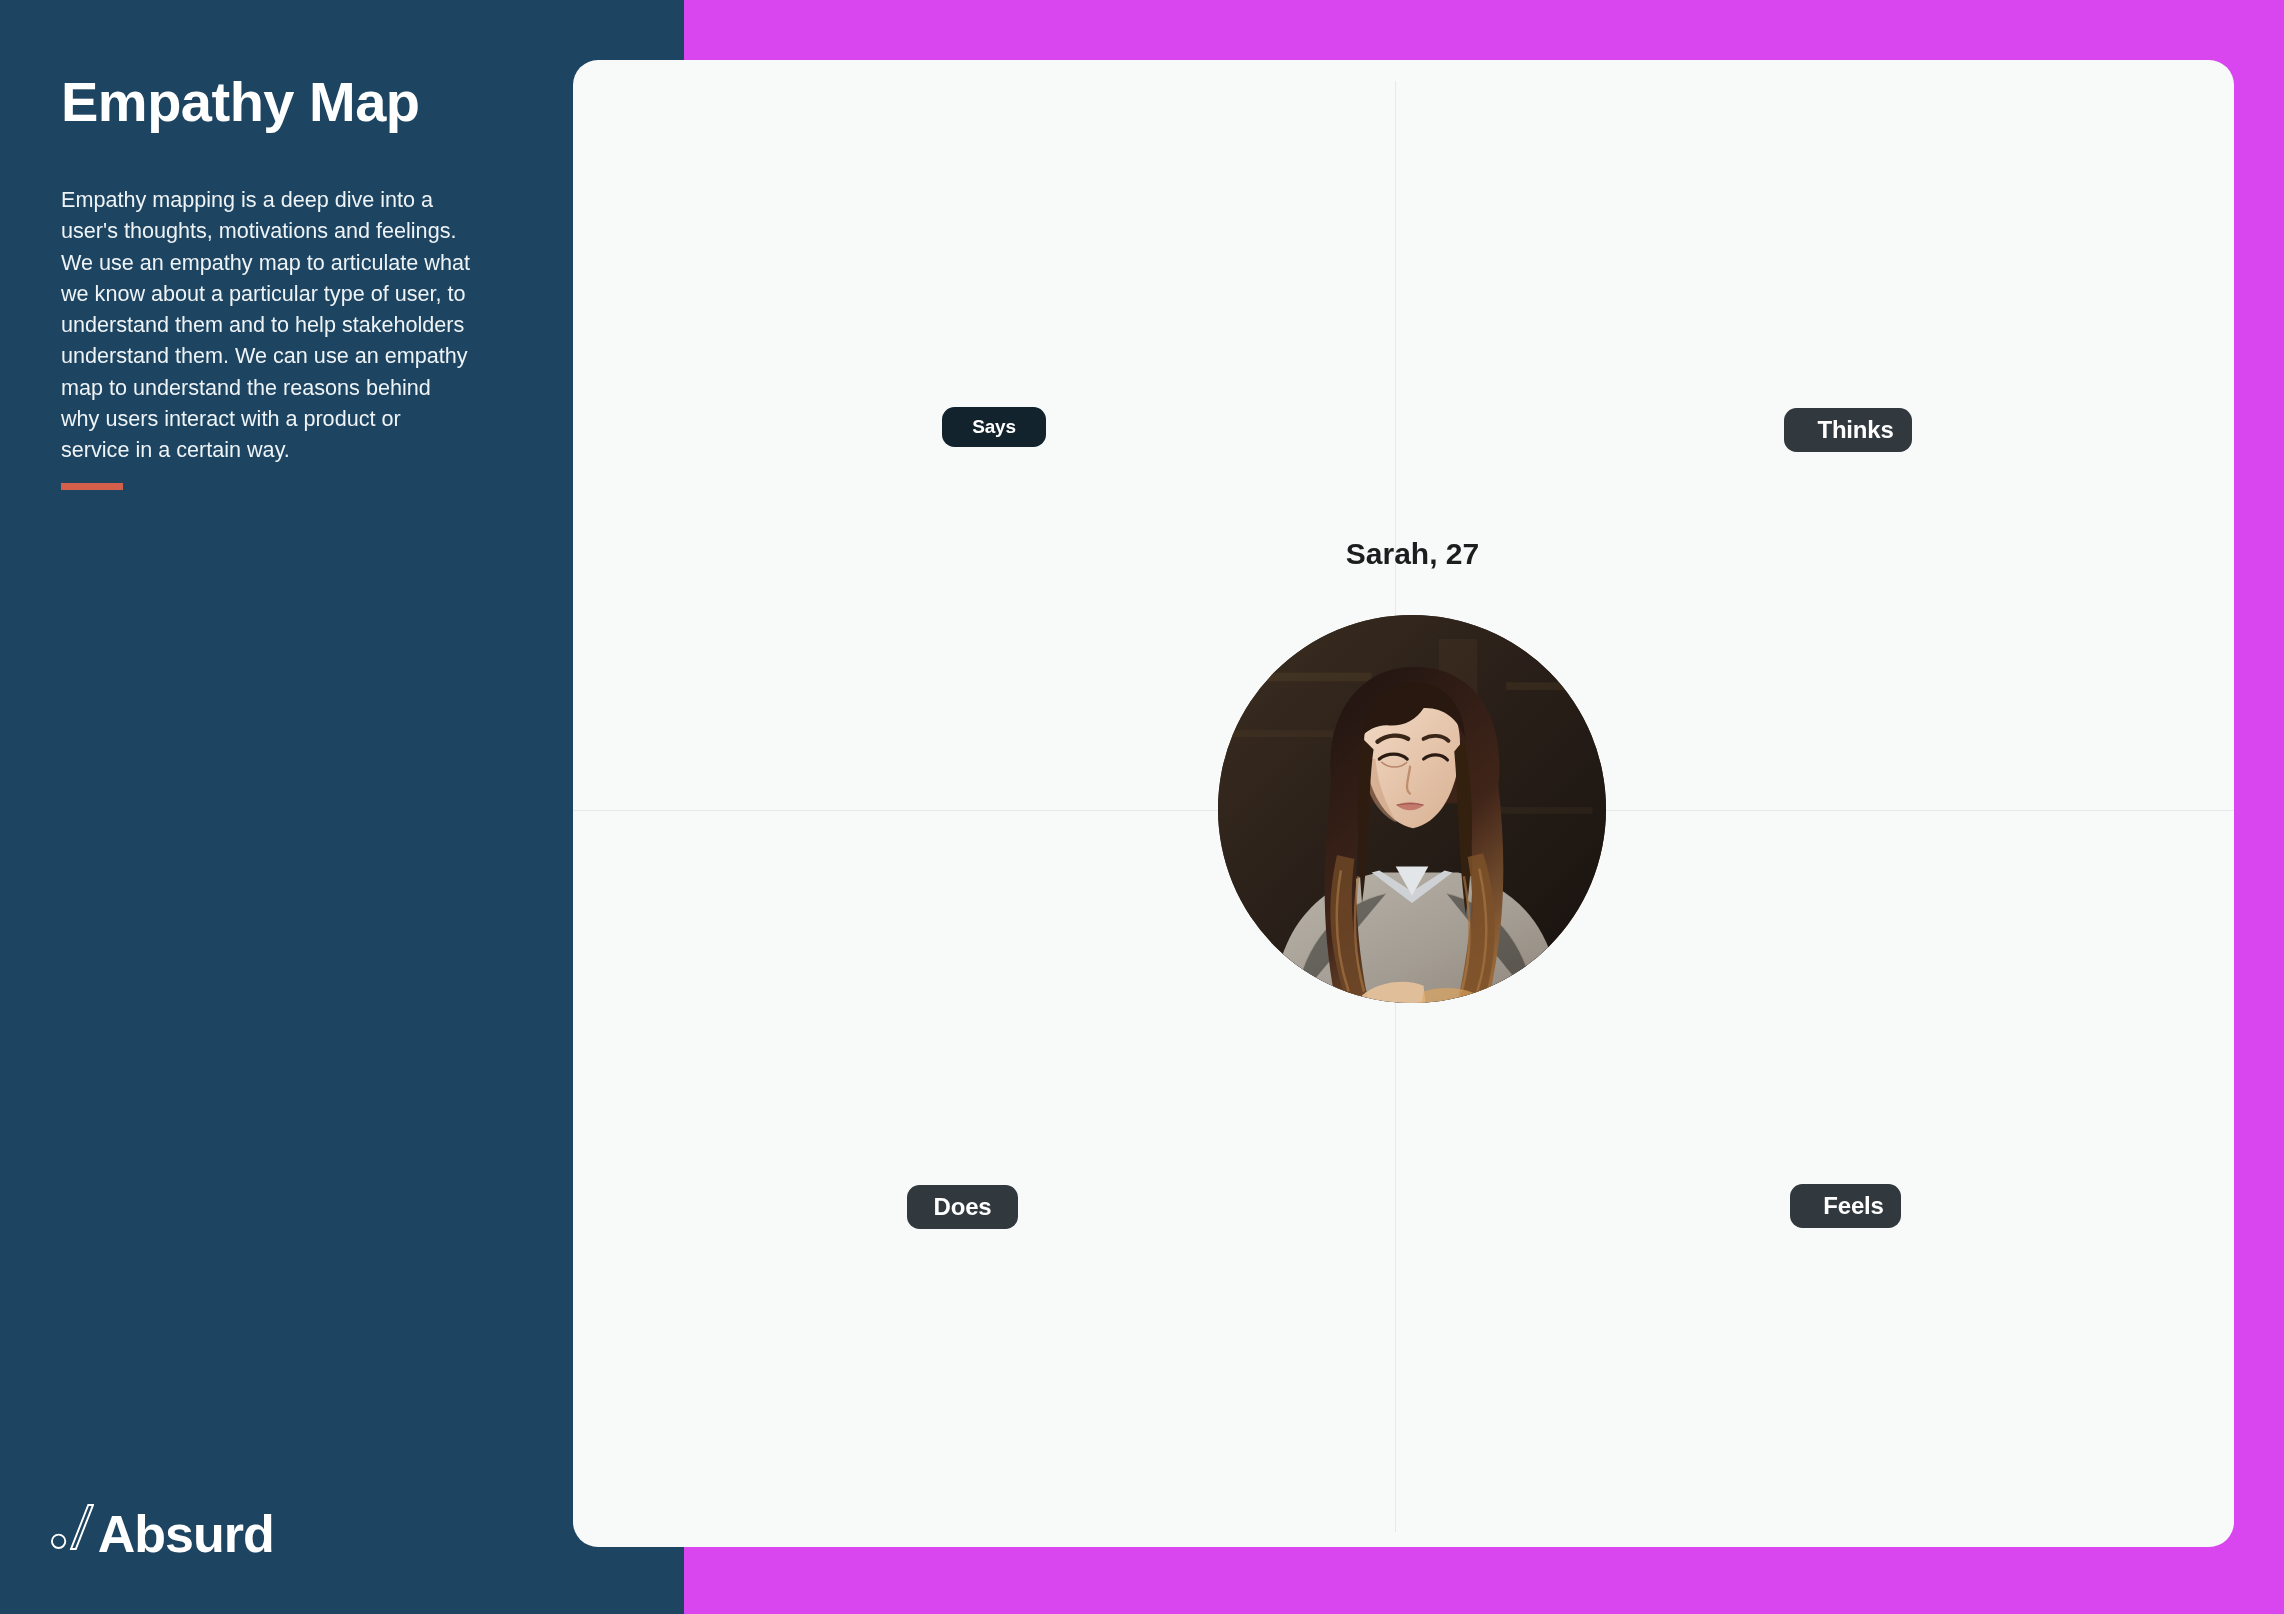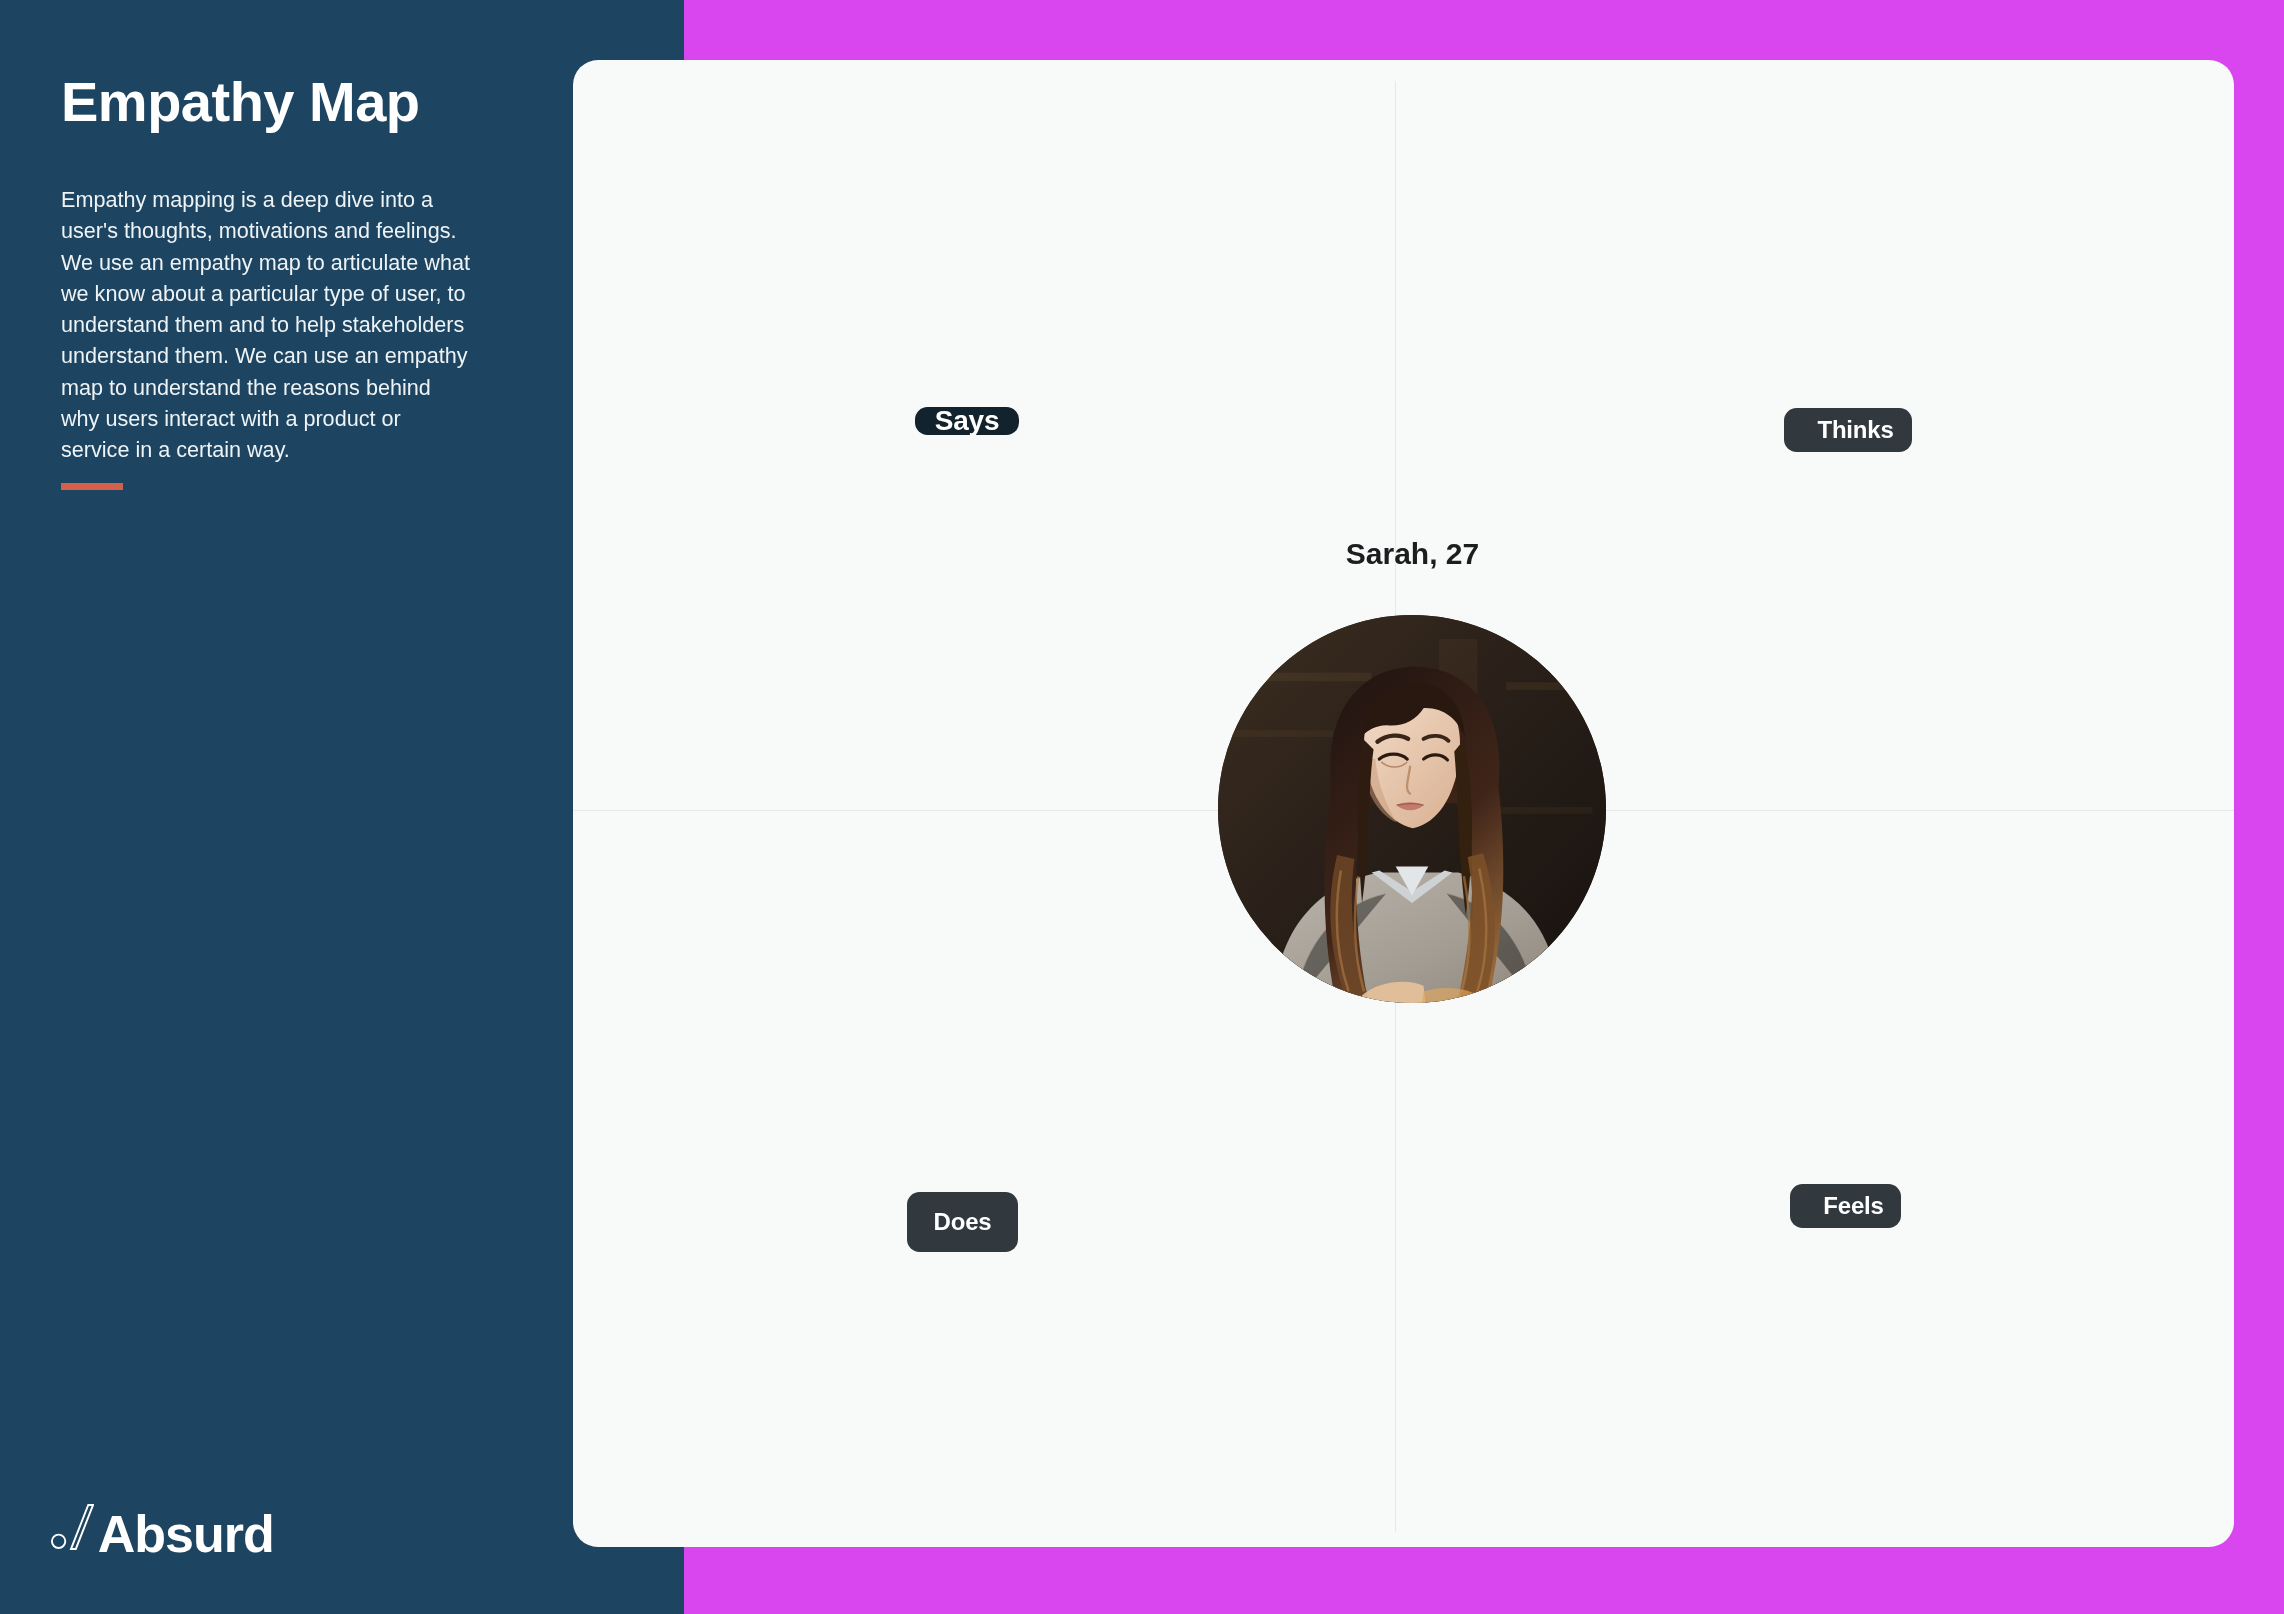--- a/index.html
+++ b/index.html
@@ -148,21 +148,21 @@
   </div>
 
   <div class="note green" style="left:665px; top:115px; width:140px; height:113px; font-size:14px;">"The catalogue of books is huge! It makes narrowing down my reads harder."</div>
 
   <div class="note green" style="left:950px; top:147px; width:140px; height:146px; font-size:14px;">"I like that there are seasonal lists, but most of them are books I would never read."</div>
 
   <div class="note green" style="left:1136px; top:334px; width:140px; height:146px; font-size:13px;">"The advanced filtering options are too time taking to apply and I still don't get the right results."</div>
 
   <div class="note green" style="left:805px; top:494px; width:146px; height:146px; font-size:13px;">"It takes a long time to browse through the lists, many of them are not interesting for my age group."</div>
 
-  <div class="pill navy" style="left:915px; top:407px; width:104px; height:28px; font-size:28px;">Says</div>
+  <div class="pill navy" style="left:942px; top:407px; width:104px; height:40px; font-size:19px;">Says</div>
 
   <div class="note blue" style="left:1484px; top:179px; width:146px; height:146px; font-size:18px;">Where is that book I saw online?</div>
 
   <div class="note blue" style="left:1739px; top:120px; width:144px; height:149px; font-size:18px;">Why can't I find anything interesting in this list?</div>
 
   <div class="note blue" style="left:2008px; top:303px; width:144px; height:149px; font-size:17px;">Where did the book I was reading go? How do I check?</div>
 
   <div class="note blue" style="left:1513px; top:434px; width:142px; height:146px; font-size:16.3px;">What does it mean that I can read a sample, but the book is unavailable?</div>
 
   <div class="note blue" style="left:1755px; top:543px; width:142px; height:146px; font-size:16.3px;">I wonder if the library has the new book from my favorite author</div>
@@ -170,21 +170,21 @@
   <div class="pill char" style="left:1784px; top:408px; width:128px; height:44px; font-size:24px;padding-left:15px;">Thinks</div>
 
   <div class="note pink" style="left:641px; top:903px; width:146px; height:146px; font-size:18px;">Sarah often browses through book lists while on the train</div>
 
   <div class="note pink" style="left:939px; top:957px; width:146px; height:146px; font-size:18px;">Sarah uses Goodreads to find what books she likes</div>
 
   <div class="note pink" style="left:671px; top:1193px; width:146px; height:146px; font-size:18px;">She often adds herself to waitlists of multiple books</div>
 
   <div class="note pink" style="left:970px; top:1280px; width:146px; height:146px; font-size:18px;">Sarah returns the book early if she is finished with it</div>
 
-  <div class="pill char" style="left:907px; top:1185px; width:111px; height:60px; font-size:24px;margin-top:7px;">Does</div>
+  <div class="pill char" style="left:907px; top:1185px; width:111px; height:44px; font-size:24px;">Does</div>
 
   <div class="note yellow" style="left:1524px; top:984px; width:146px; height:146px; font-size:16.3px;">Feels sad when a book is unavailable but the blub was interesting</div>
 
   <div class="note yellow" style="left:1756px; top:875px; width:146px; height:146px; font-size:16px;">Feels overwhelmed when multiple holds are available during the same time</div>
 
   <div class="note yellow" style="left:1979px; top:1019px; width:146px; height:146px; font-size:16.3px;">Feels lost when a book is returned before she finishes it</div>
 
   <div class="note yellow" style="left:1494px; top:1245px; width:146px; height:146px; font-size:16.3px;">Feels frustrated when the lists are filled with books aimed for teens</div>
 
   <div class="note yellow" style="left:1871px; top:1268px; width:146px; height:146px; font-size:16.3px;">Feels accomplished when she finishes a book on time</div>

